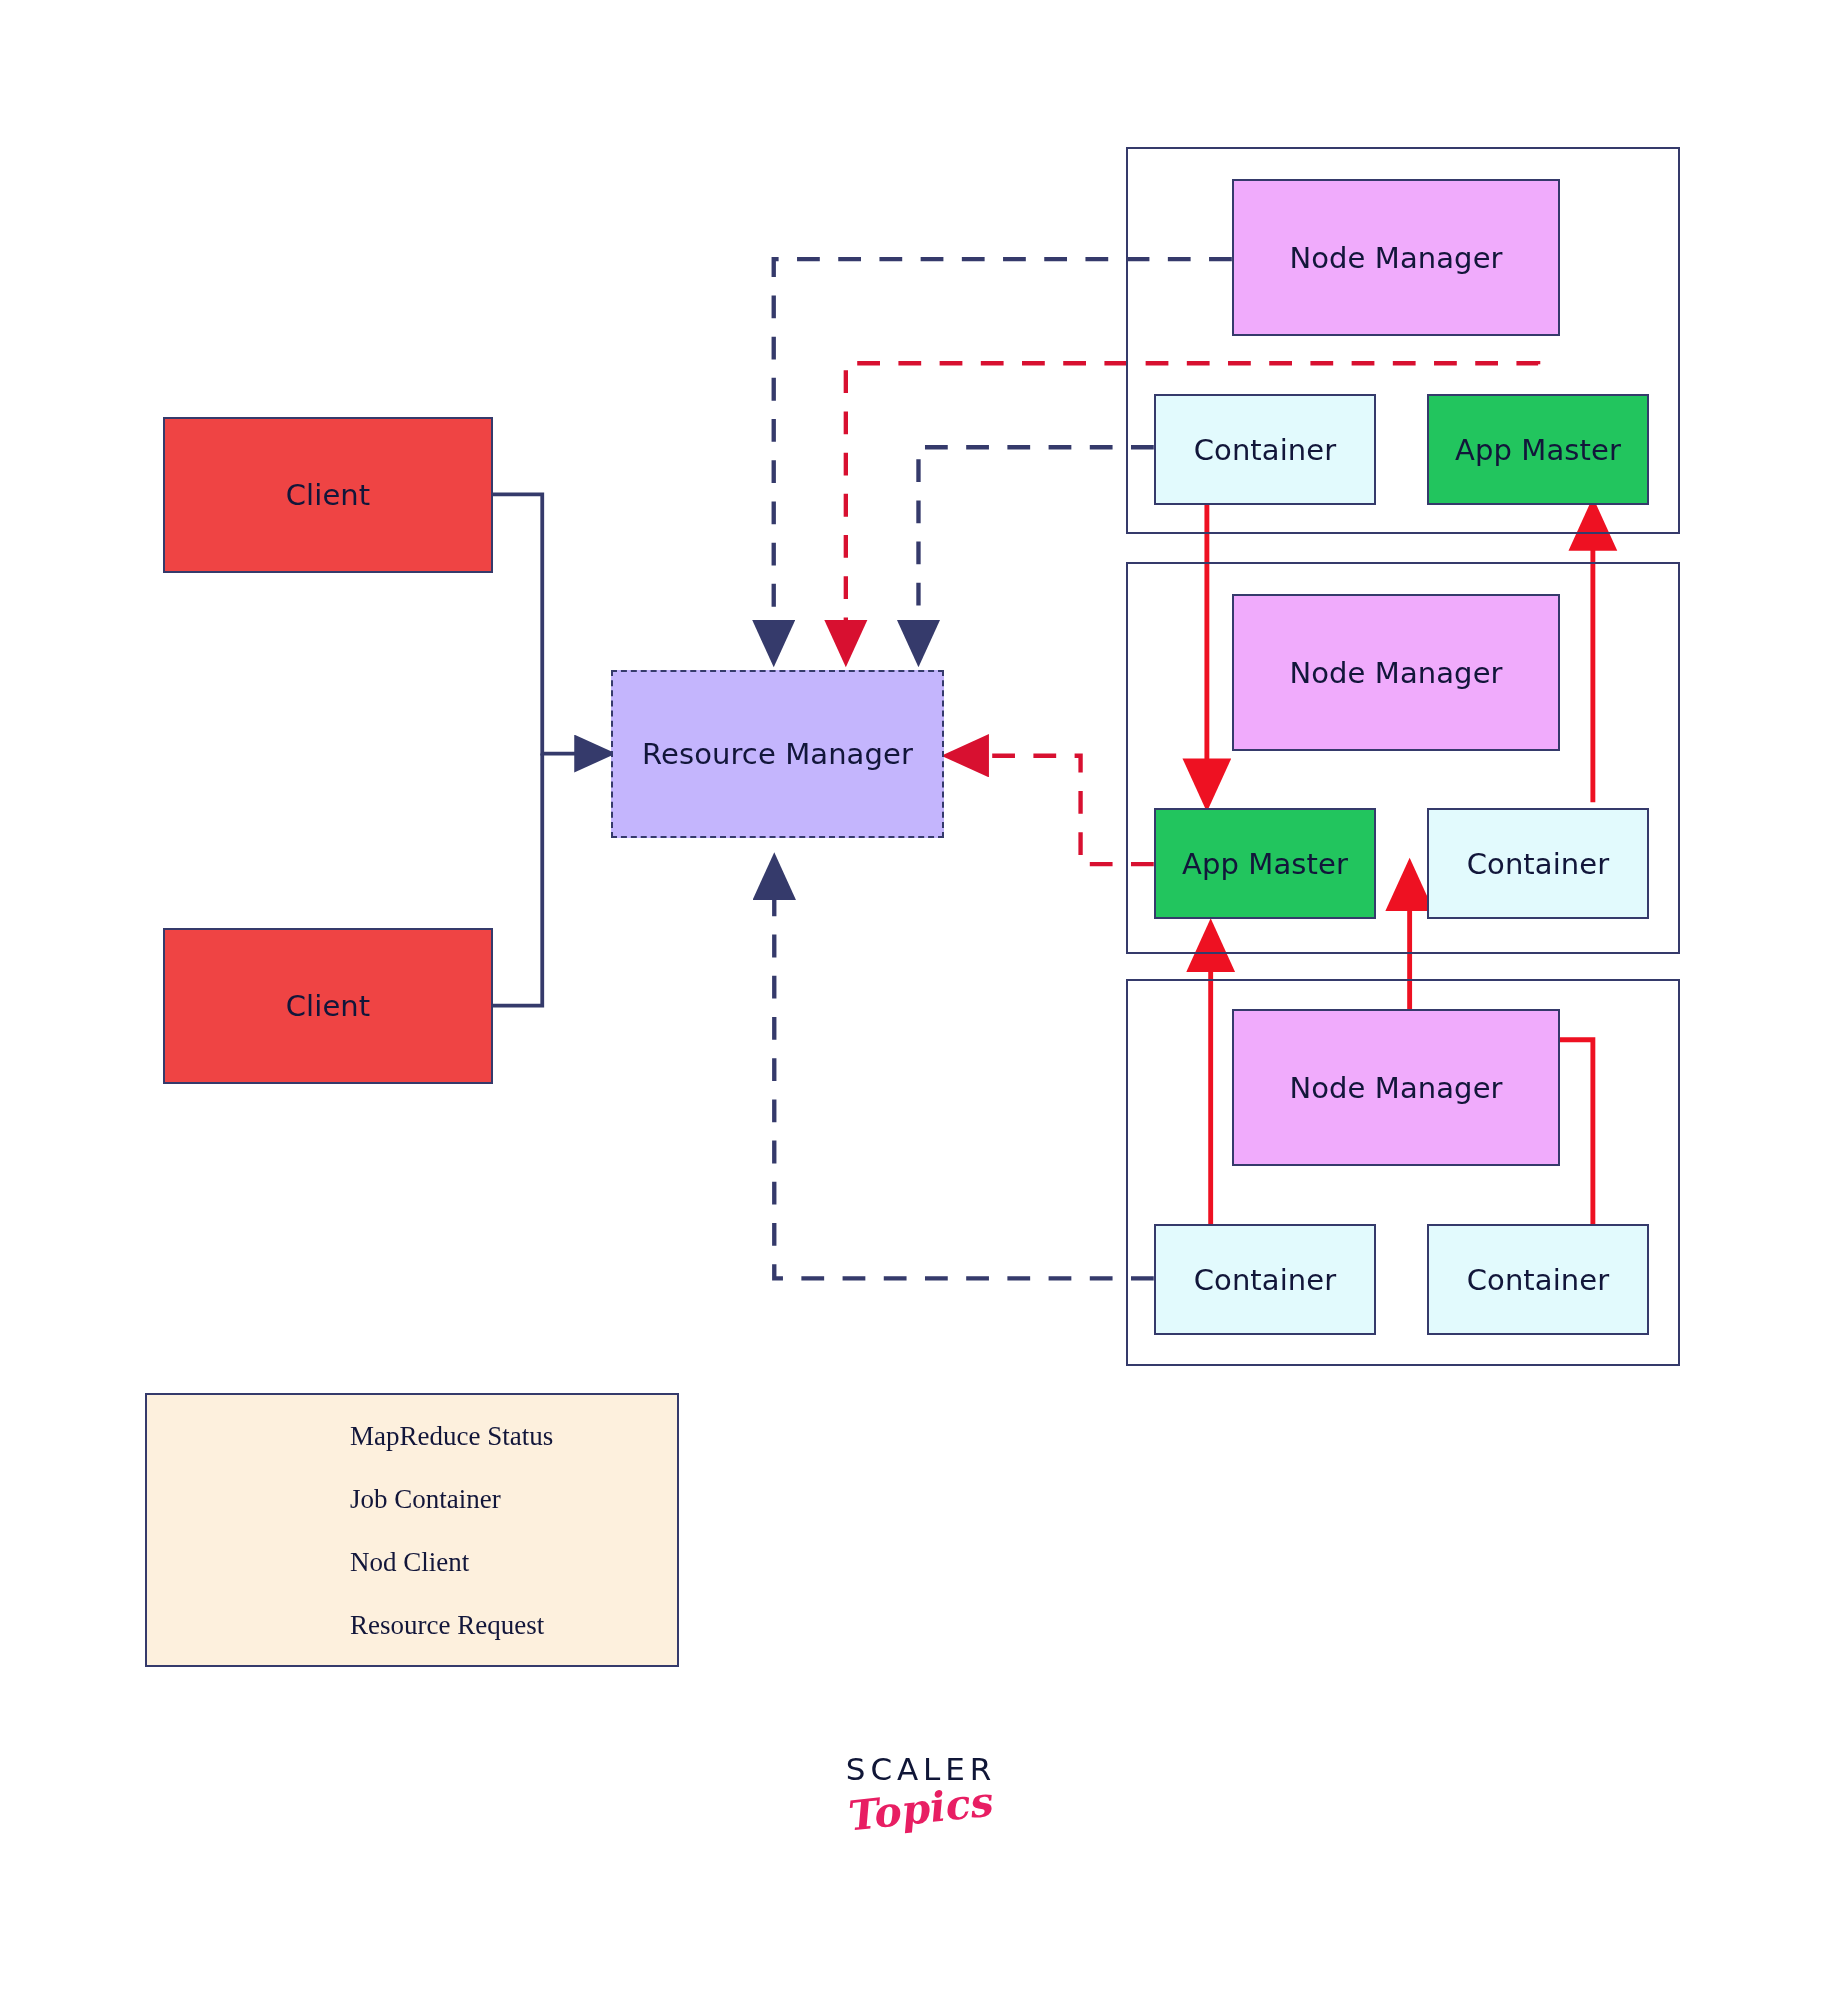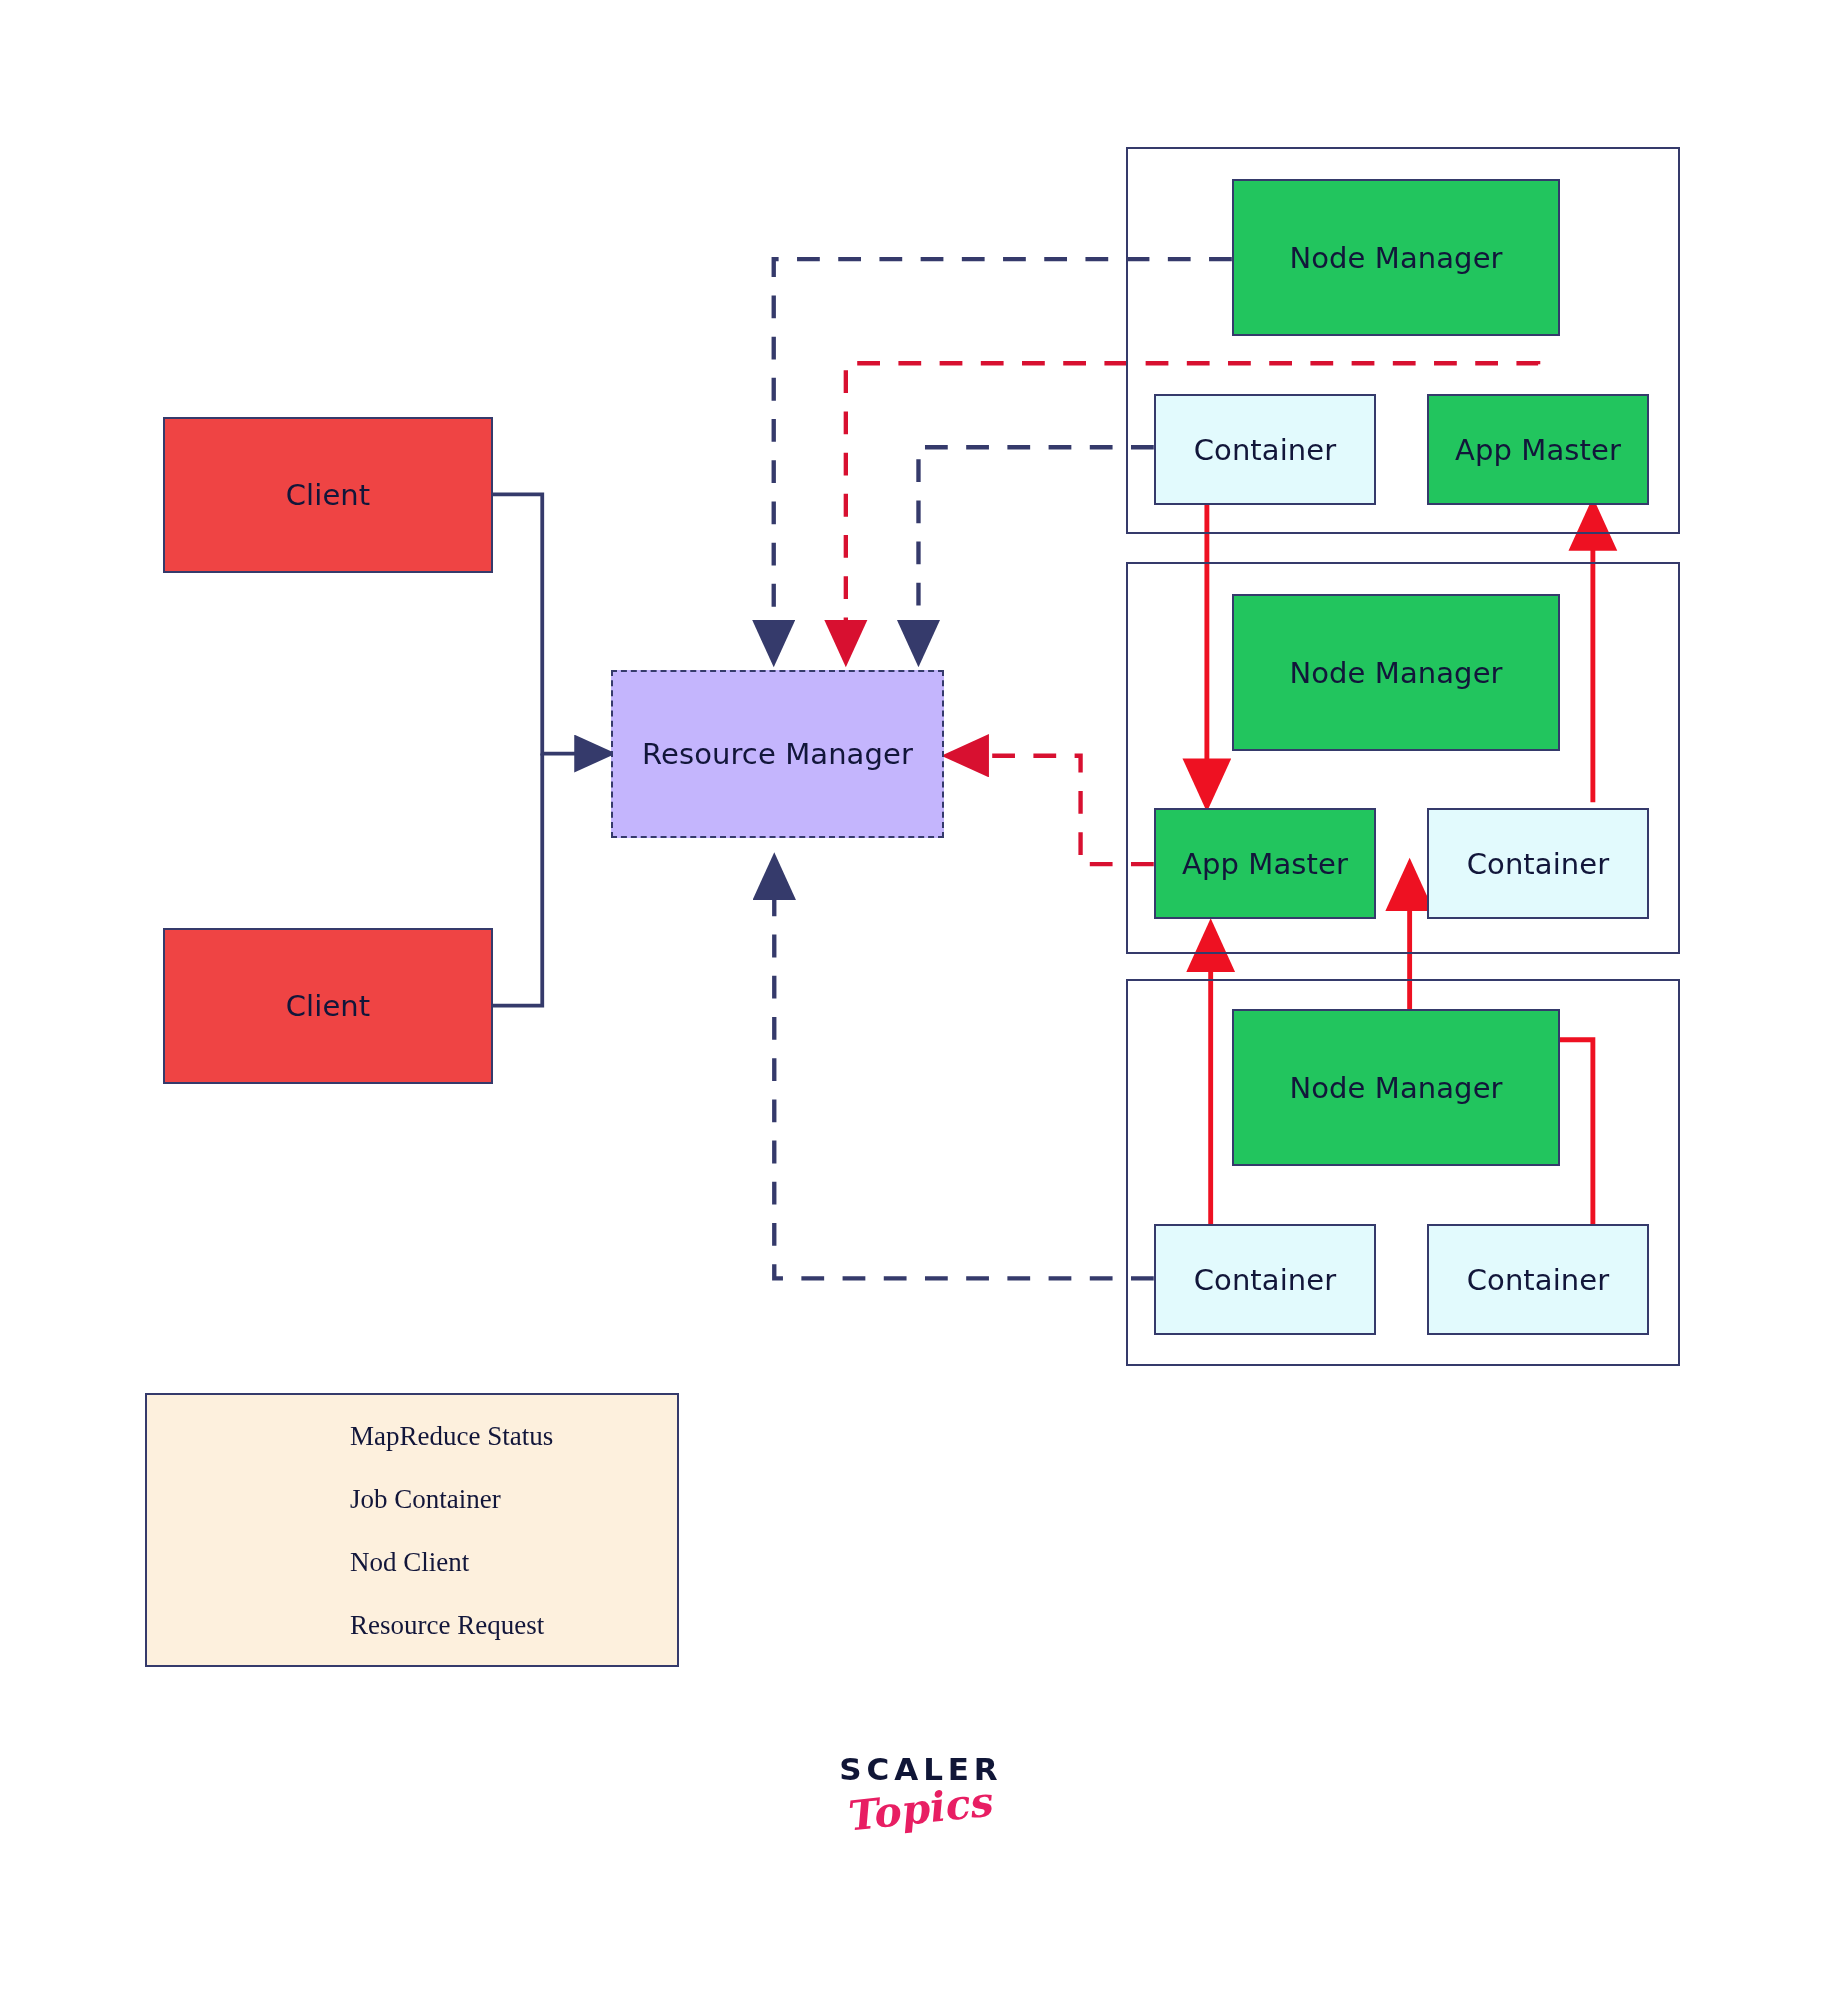--- a/index.html
+++ b/index.html
@@ -40,21 +40,21 @@
   }
   .client-box {
     background: #ef4444;
     border: 2.7px solid #353a6b;
   }
   .rm-box {
     background: #c4b5fd;
     border: 2.7px dashed #353a6b;
   }
   .nm-box {
-    background: #22c55e;
+    background: #f0abfc;
     border: 2.7px solid #353a6b;
     align-items: center;
   }
   .container-box {
     background: #e2fafd;
     border: 2.7px solid #353a6b;
     text-align: right;
   }
   .am-box {
     background: #22c55e;
@@ -75,21 +75,21 @@
   }
   .logo-wrap {
     position: absolute;
     left: 829px;
     top: 1751px;
     width: 184px;
     text-align: center;
   }
   .logo-scaler {
     font-size: 31px;
-    font-weight: bold;
+    font-weight: normal;
     letter-spacing: 4.9px;
     color: #101637;
     font-family: "DejaVu Sans", sans-serif;
   }
   .logo-topics {
     font-size: 41px;
     font-style: italic;
     font-weight: bold;
     color: #e81e63;
     margin-top: -2.2px;

